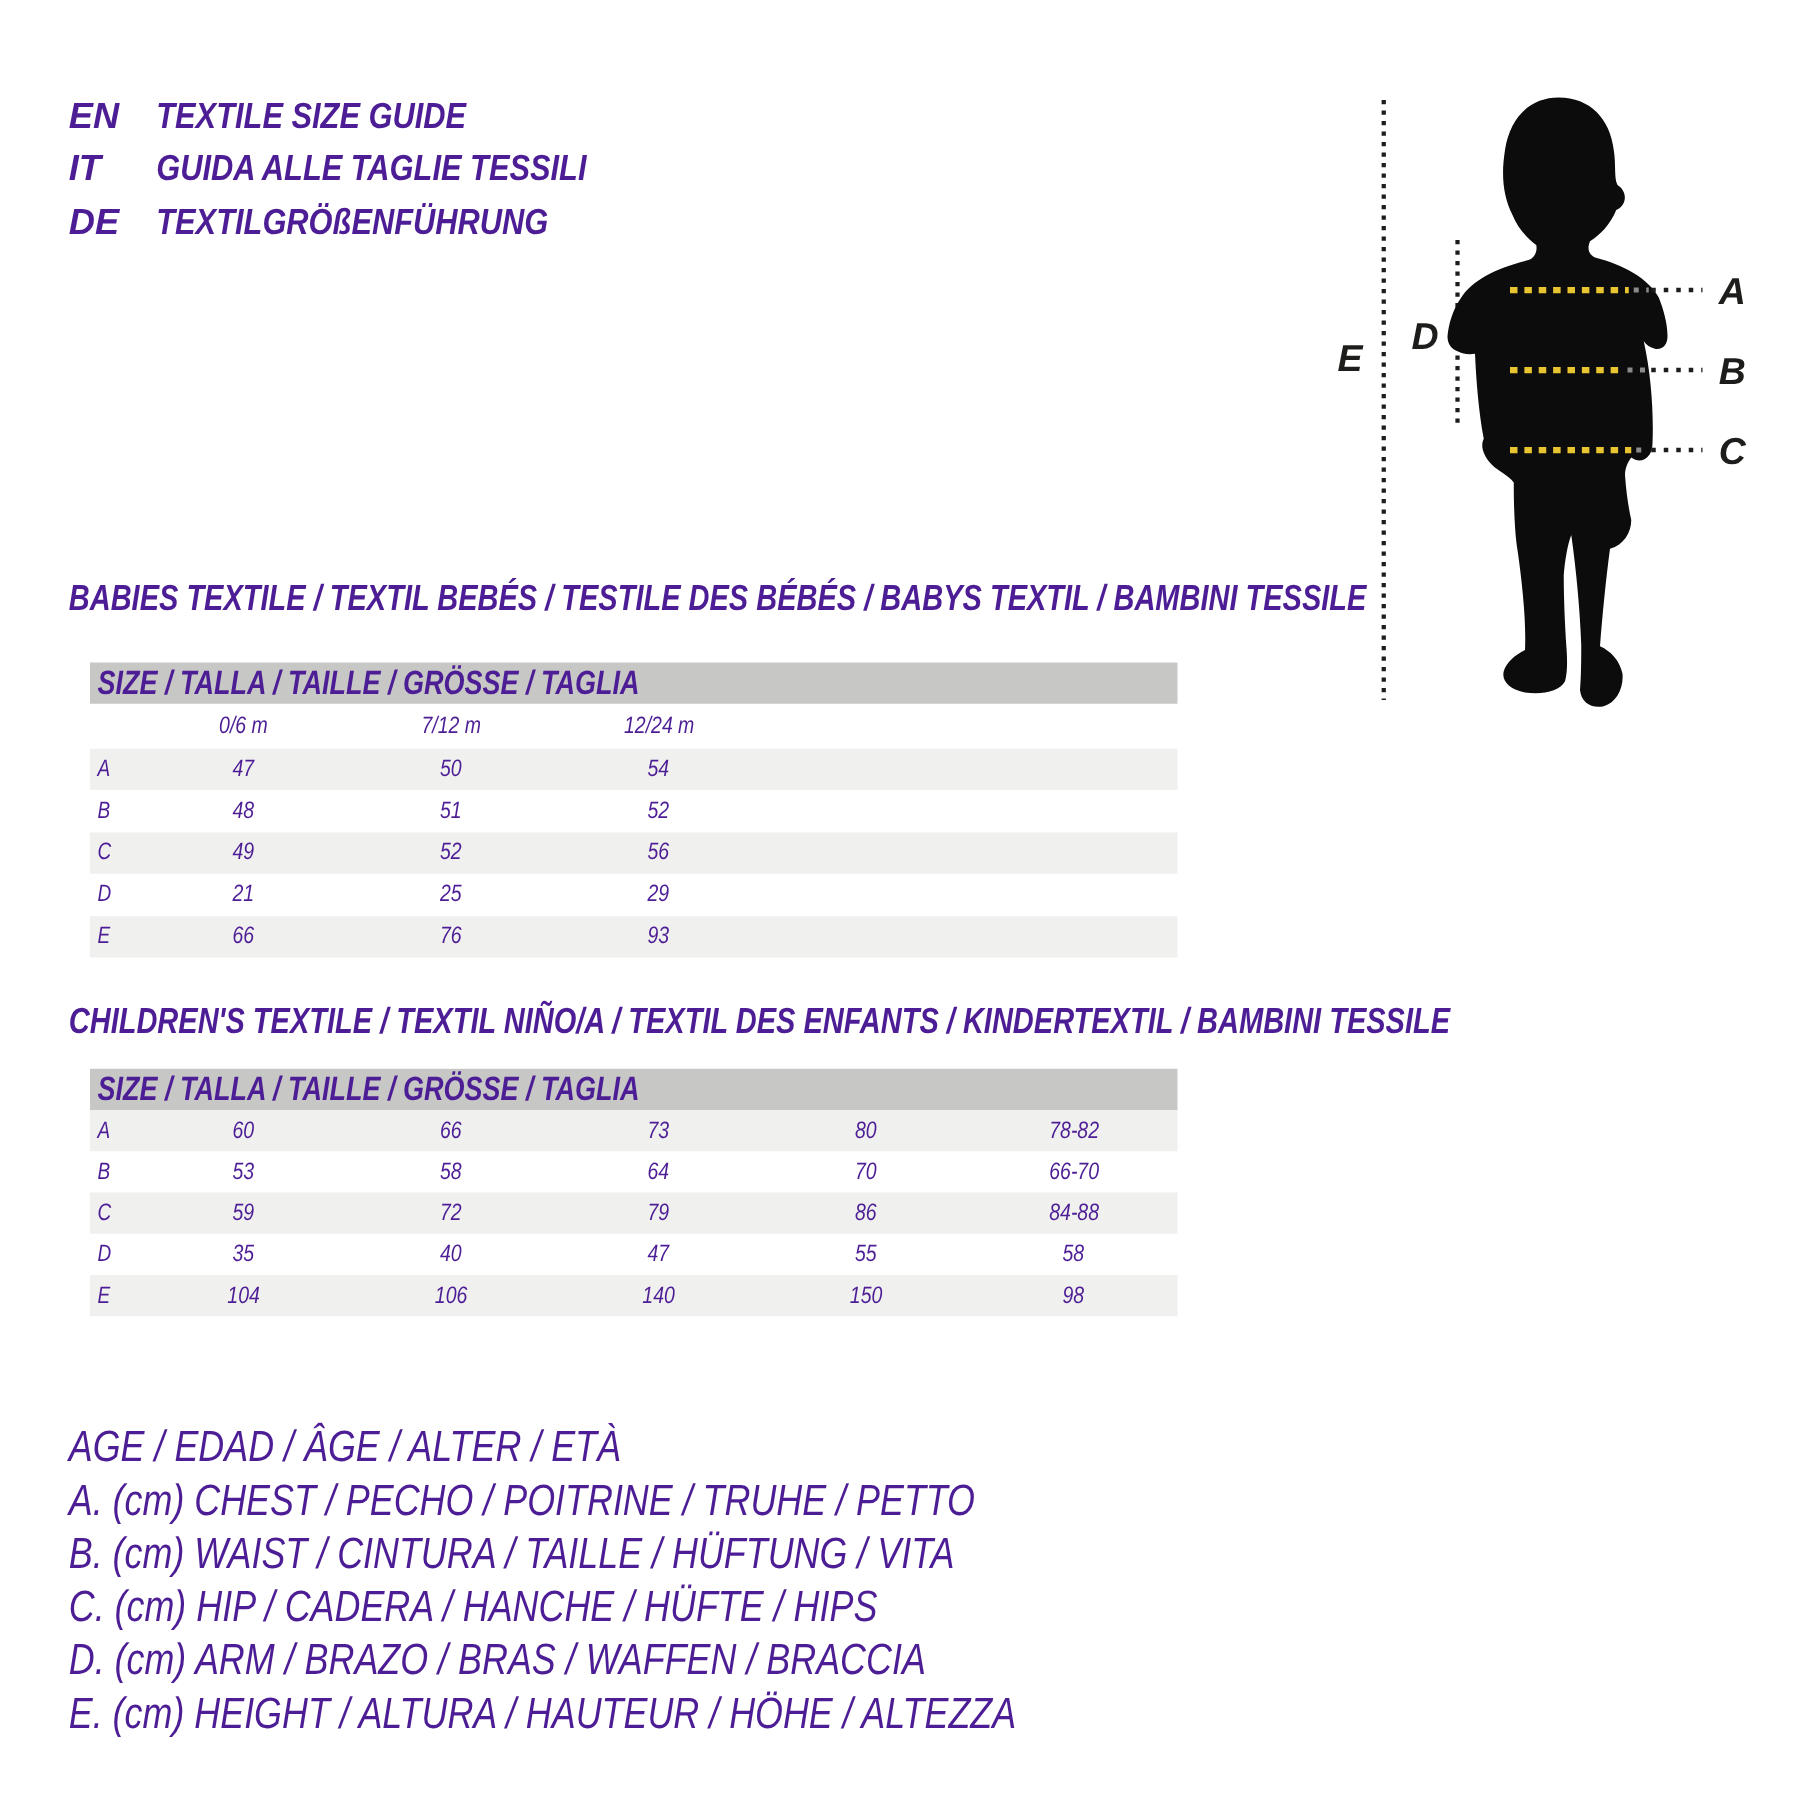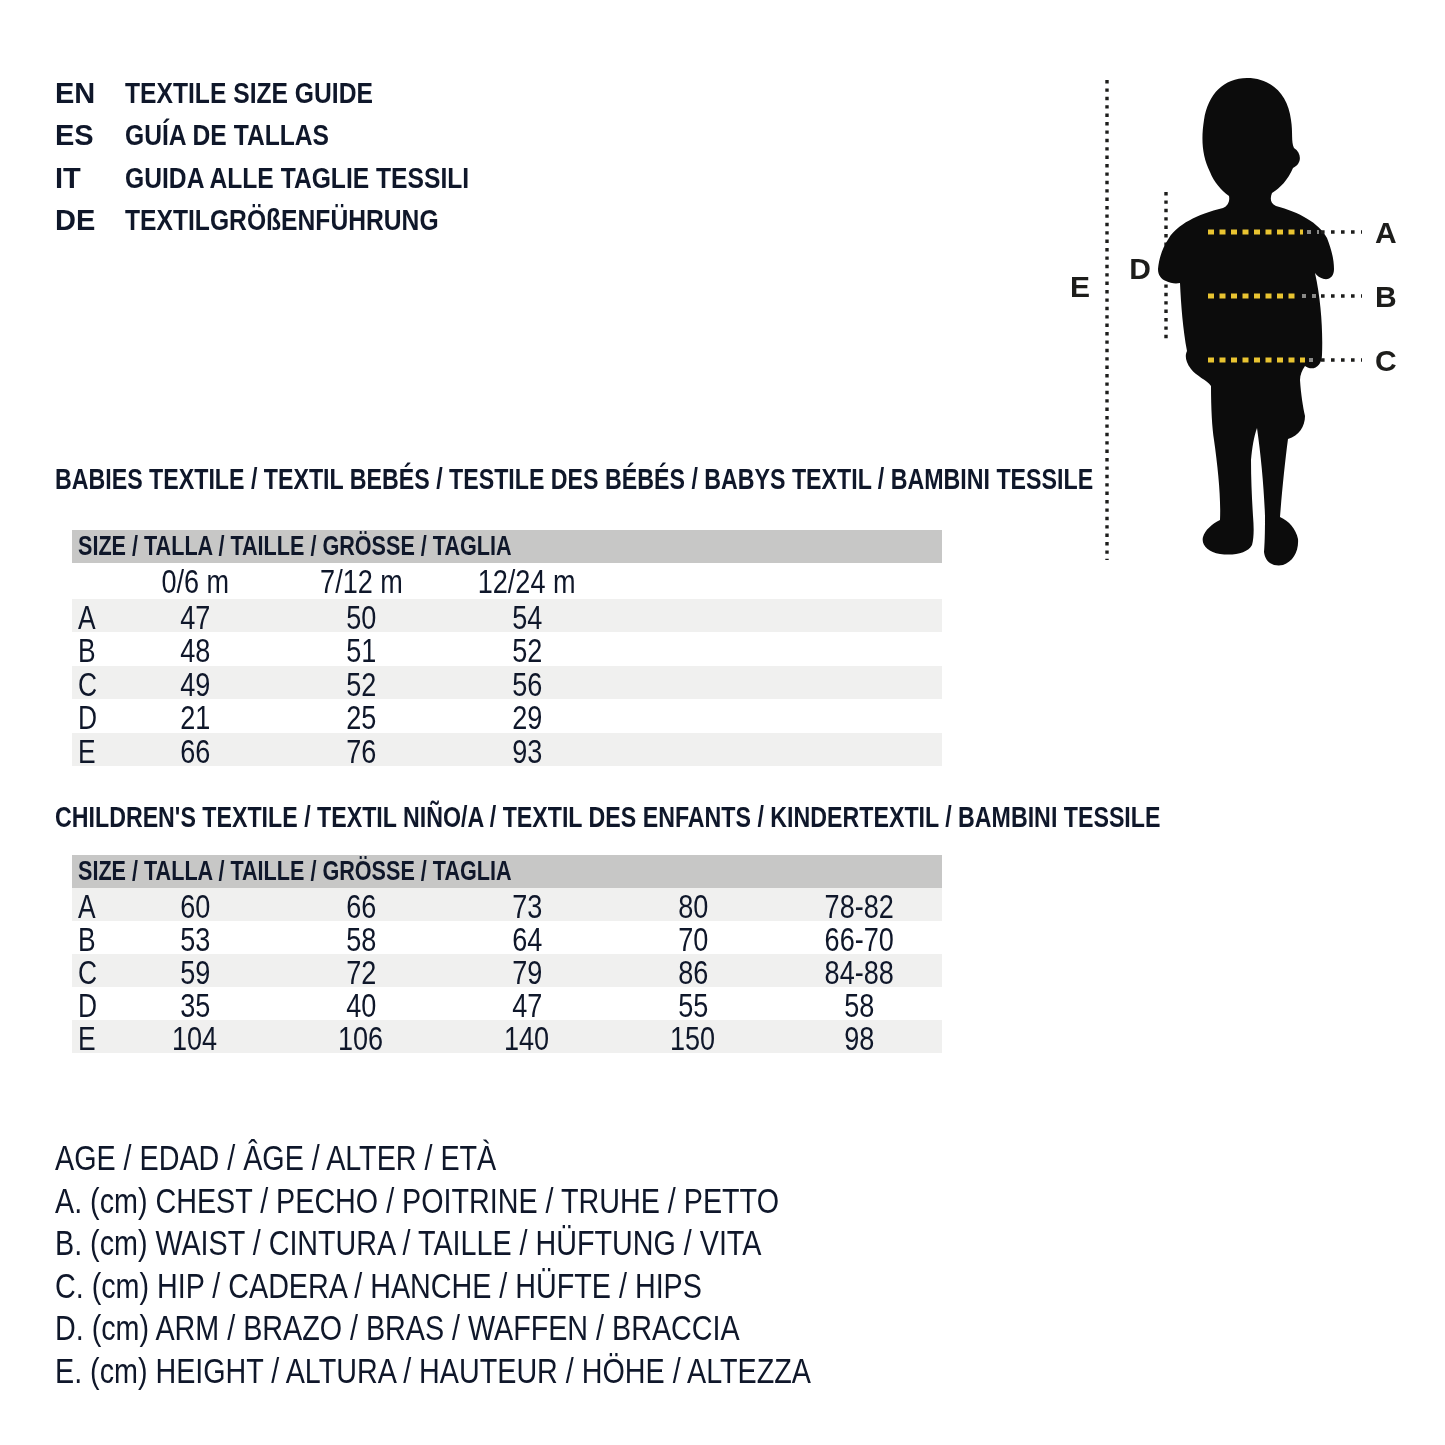--- a/index.html
+++ b/index.html
@@ -1,35 +1,35 @@
 <!DOCTYPE html>
 <html><head>
 <meta charset="utf-8">
 <style>
   html,body{margin:0;padding:0;background:#fff;}
   .canvas{
     position:relative;width:1445px;height:1445px;background:#ffffff;
-    font-family:"Liberation Sans",sans-serif;color:#0f172a;overflow:hidden;
+    font-family:"Liberation Sans",sans-serif;color:#4c1d95;overflow:hidden;font-style:italic;
   }
   .cond{display:inline-block;transform:scaleX(.8);transform-origin:0 50%;white-space:nowrap;}
   .cond-c{display:inline-block;transform:scaleX(.82);transform-origin:50% 50%;white-space:nowrap;}
 
   
   .lang-block{position:absolute;left:55px;top:72px;}
   .lang-row{display:flex;height:42.5px;align-items:center;font-size:29px;font-weight:700;}
   .lang-code{width:70px;}
   .lang-title .cond{transform:scaleX(.85);}
 
   
   .sec-title{position:absolute;left:55px;font-size:29px;font-weight:700;line-height:30px;}
 
   
   .size-table{position:absolute;left:72px;width:870px;}
   .size-bar{height:33px;background:#c7c7c6;display:flex;align-items:center;padding-left:6px;box-sizing:border-box;font-size:27px;font-weight:700;}
-  .trow{display:grid;grid-template-columns:40px 166px 166px 166px 166px 166px;align-items:center;font-size:33px;font-weight:400;}
+  .trow{display:grid;grid-template-columns:40px 166px 166px 166px 166px 166px;align-items:center;font-size:19px;font-weight:400;}
   .cols-row{height:36px;}
   .data-row{height:33.4px;}
   .children .data-row{height:33px;}
   .data-row.stripe{background:#f0f0ef;}
   .cell{text-align:center;}
   .cell.label{text-align:left;padding-left:6px;}
 
   
   .legend{position:absolute;left:55px;top:1137px;font-size:35px;font-weight:400;line-height:42.6px;}
   .legend-line .cond{transform:scaleX(.82);}
@@ -39,24 +39,20 @@
 </style>
 </head>
 <body>
 
 <div class="canvas">
 
   <div class="lang-block">
     <div class="lang-row">
       <span class="lang-code">EN</span>
       <span class="lang-title"><span class="cond">TEXTILE SIZE GUIDE</span></span>
-    </div>
-    <div class="lang-row">
-      <span class="lang-code">ES</span>
-      <span class="lang-title"><span class="cond">GUÍA DE TALLAS</span></span>
     </div>
     <div class="lang-row">
       <span class="lang-code">IT</span>
       <span class="lang-title"><span class="cond">GUIDA ALLE TAGLIE TESSILI</span></span>
     </div>
     <div class="lang-row">
       <span class="lang-code">DE</span>
       <span class="lang-title"><span class="cond">TEXTILGRÖßENFÜHRUNG</span></span>
     </div>
   </div>

